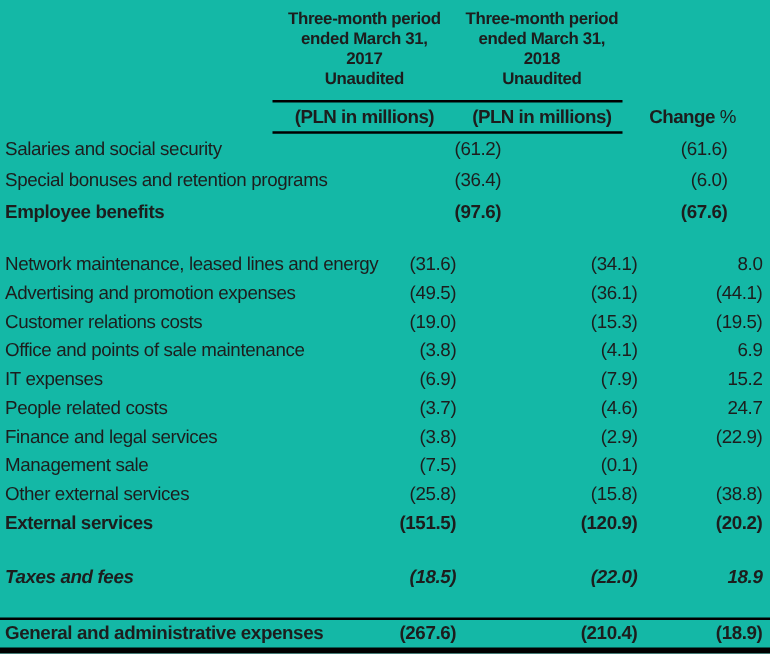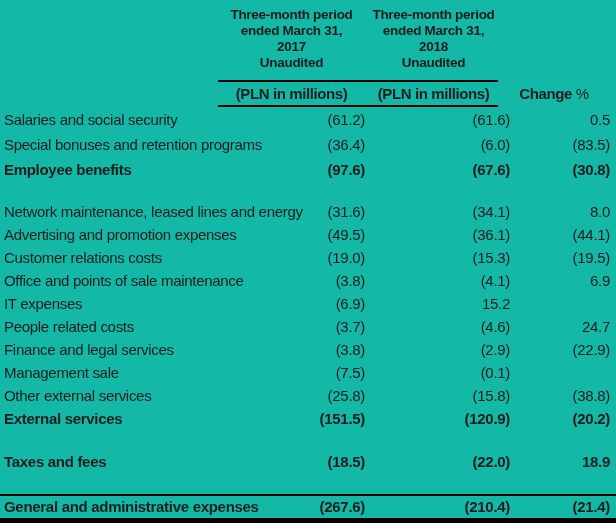--- a/index.html
+++ b/index.html
@@ -78,24 +78,24 @@
   }
   .row .num {
     text-align: right;
     white-space: nowrap;
   }
   .section .row {
     font-size: 15px;
     letter-spacing: -0.3px;
   }
   .row.bold { font-weight: bold; }
-  .sec0 .row { height: 25px; line-height: 25px; }
+  .sec0 .row { height: 25px; line-height: 25px; gap: 36px; }
   .sec1 { margin-top: 18px; }
   .sec1 .row { height: 23px; line-height: 23px; }
-  .sec2 { margin-top: 20px; }
+  .sec2 { margin-top: 20px; font-style: italic; }
   .sec2 .row { height: 24px; line-height: 24px; }
   .sec3 {
     margin-top: 20px;
     border-top: 2px solid #000000;
   }
   .sec3 .row { height: 22px; line-height: 22px; }
   .bottom-bar {
     height: 5px;
     background: #000000;
   }
@@ -173,20 +173,21 @@
         </div>
         <div class="row">
           <div class="lbl">Office and points of sale maintenance</div>
           <div class="num">(3.8)</div>
           <div class="num">(4.1)</div>
           <div class="num">6.9</div>
         </div>
         <div class="row">
           <div class="lbl">IT expenses</div>
           <div class="num">(6.9)</div>
+          <div class="num">(7.9)</div>
           <div class="num">15.2</div>
         </div>
         <div class="row">
           <div class="lbl">People related costs</div>
           <div class="num">(3.7)</div>
           <div class="num">(4.6)</div>
           <div class="num">24.7</div>
         </div>
         <div class="row">
           <div class="lbl">Finance and legal services</div>
@@ -218,19 +219,19 @@
           <div class="num">(18.5)</div>
           <div class="num">(22.0)</div>
           <div class="num">18.9</div>
         </div>
       </div>
       <div class="section sec3">
         <div class="row bold">
           <div class="lbl">General and administrative expenses</div>
           <div class="num">(267.6)</div>
           <div class="num">(210.4)</div>
-          <div class="num">(21.4)</div>
+          <div class="num">(18.9)</div>
         </div>
       </div>
     </div>
 
   <div class="bottom-bar"></div>
 </div>
 
 </body></html>

